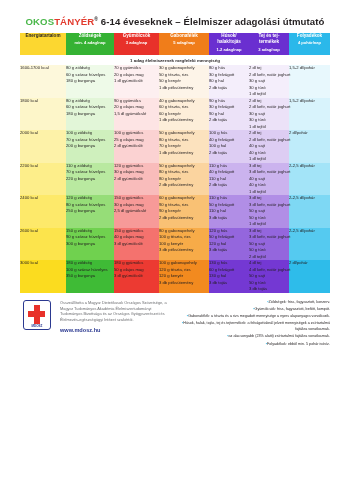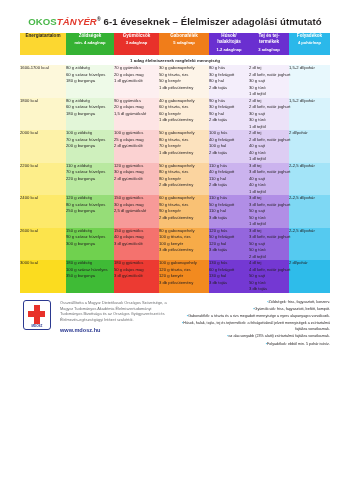--- a/index.html
+++ b/index.html
@@ -9,21 +9,21 @@
     color:#231f20;
   }
   .page{position:relative;width:350px;height:495px;box-sizing:border-box;padding:10px 20px 0 20px;}
 
   
   .title{
     text-align:center;font-size:9.6px;font-weight:bold;letter-spacing:0.1px;
     margin:6px 0 6px 0;white-space:nowrap;
   }
   .title .o{color:#49b749;}
-  .title .k{color:#e23b2e;font-style:italic;}
+  .title .k{color:#e23b2e;}
   .title .rest{color:#231f20;}
   .title sup{font-size:5px;vertical-align:super;}
 
   
   table.grid{border-collapse:collapse;width:310px;table-layout:fixed;}
   table.grid td, table.grid th{padding:0;margin:0;vertical-align:top;}
 
   th.hd{
     color:#ffffff;font-size:4.6px;font-weight:bold;text-align:center;
     line-height:1.35;padding:4px 1px 4px 1px;height:22px;box-sizing:border-box;
@@ -62,21 +62,21 @@
   .notes{flex:1;text-align:right;font-size:3.7px;line-height:1.55;color:#231f20;}
   .notes .note{display:block;margin-bottom:1.5px;}
   .notes .note:before{content:"\2022 ";color:#2bb8ea;font-weight:bold;}
 </style>
 </head>
 <body>
 
 <div class="page">
 
   <div class="title">
-    <span class="o">OKOS</span><span class="k">TÁNYÉR</span><sup class="rest">®</sup><span class="rest"> 6-1 éveseknek – Élelmiszer adagolási útmutató</span>
+    <span class="o">OKOS</span><span class="k">TÁNYÉR</span><sup class="rest">®</sup><span class="rest"> 6-14 éveseknek – Élelmiszer adagolási útmutató</span>
   </div>
 
   <table class="grid">
     <thead>
       <tr>
         <th class="hd c0" style="width:46px">
           <span>Energiatartalom</span>
           <span class="sub"></span>
         </th>
         <th class="hd c1" style="width:48px">

